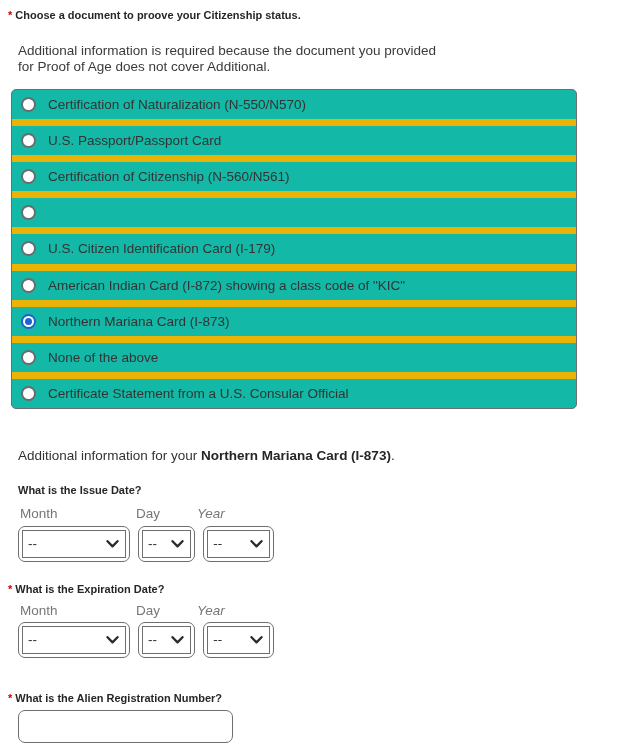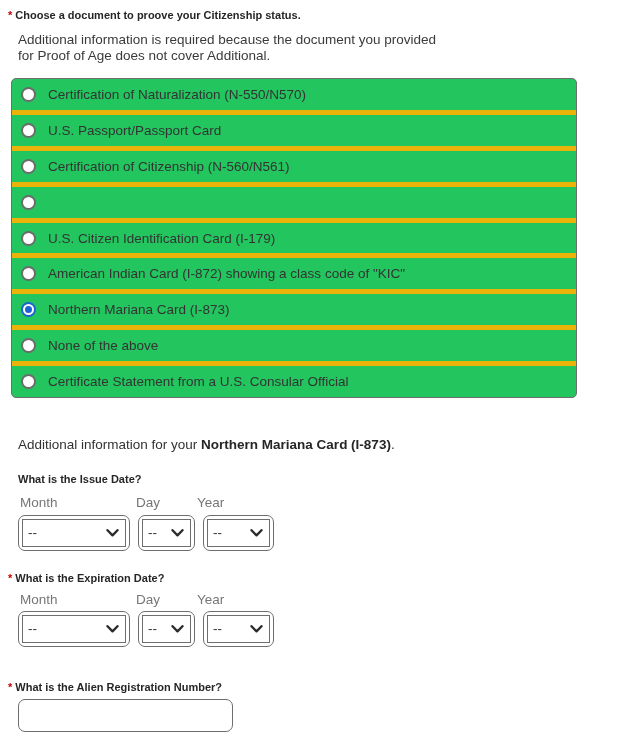--- a/index.html
+++ b/index.html
@@ -22,34 +22,34 @@
 
   .q-title{
     font-weight:bold;color:var(--heading);
     font-size:11px;line-height:15px;
   }
   .req{
     color:var(--red);font-weight:bold;
     display:inline-block;margin-left:-10px;padding-right:3px;
   }
   .description{
-    margin-top:9px;line-height:16px;color:#3a3a3a;
+    margin-top:20px;line-height:16px;color:#3a3a3a;
   }
 
   .options-box{
     margin-top:14px;margin-left:-7px;
     width:566px;height:320px;
     border:1px solid var(--border);border-radius:5px;
     display:flex;flex-direction:column;
-    background:#22c55e;
+    background:#14b8a6;
   }
   .option-row{
     flex:1;display:flex;align-items:center;
     padding-left:9px;gap:12px;
-    border-top:5px solid #eab308;
+    border-top:7px solid #eab308;
     cursor:pointer;
   }
   .option-row:first-child{border-top:none;}
   .radio{
     width:15px;height:15px;flex:0 0 15px;
     border:2px solid #6b6b6b;border-radius:50%;
     background:#fff;position:relative;
   }
   .radio.checked{border-color:var(--accent);}
   .radio.checked::after{
@@ -66,21 +66,21 @@
   .section-title.mt-alien{margin-top:33px;}
 
   .date-labels{
     display:flex;gap:4px;margin-top:9px;
     color:var(--label-gray);line-height:14px;
   }
   .date-labels.tight{margin-top:7px;}
   .date-labels span{display:inline-block;padding-left:2px;}
   .w-month{width:112px;}
   .w-day{width:57px;}
-  .w-year{width:71px;}
+  .w-year{width:71px;font-style:italic;}
 
   .date-row{display:flex;gap:8px;margin-top:5px;}
   .date-row.tight{margin-top:4px;}
   .sel-wrap{
     height:36px;border:1px solid var(--border);border-radius:7px;
     padding:3px;background:#fff;cursor:pointer;
   }
   .sel{
     height:100%;border:1px solid var(--border);
     display:flex;align-items:center;justify-content:space-between;

